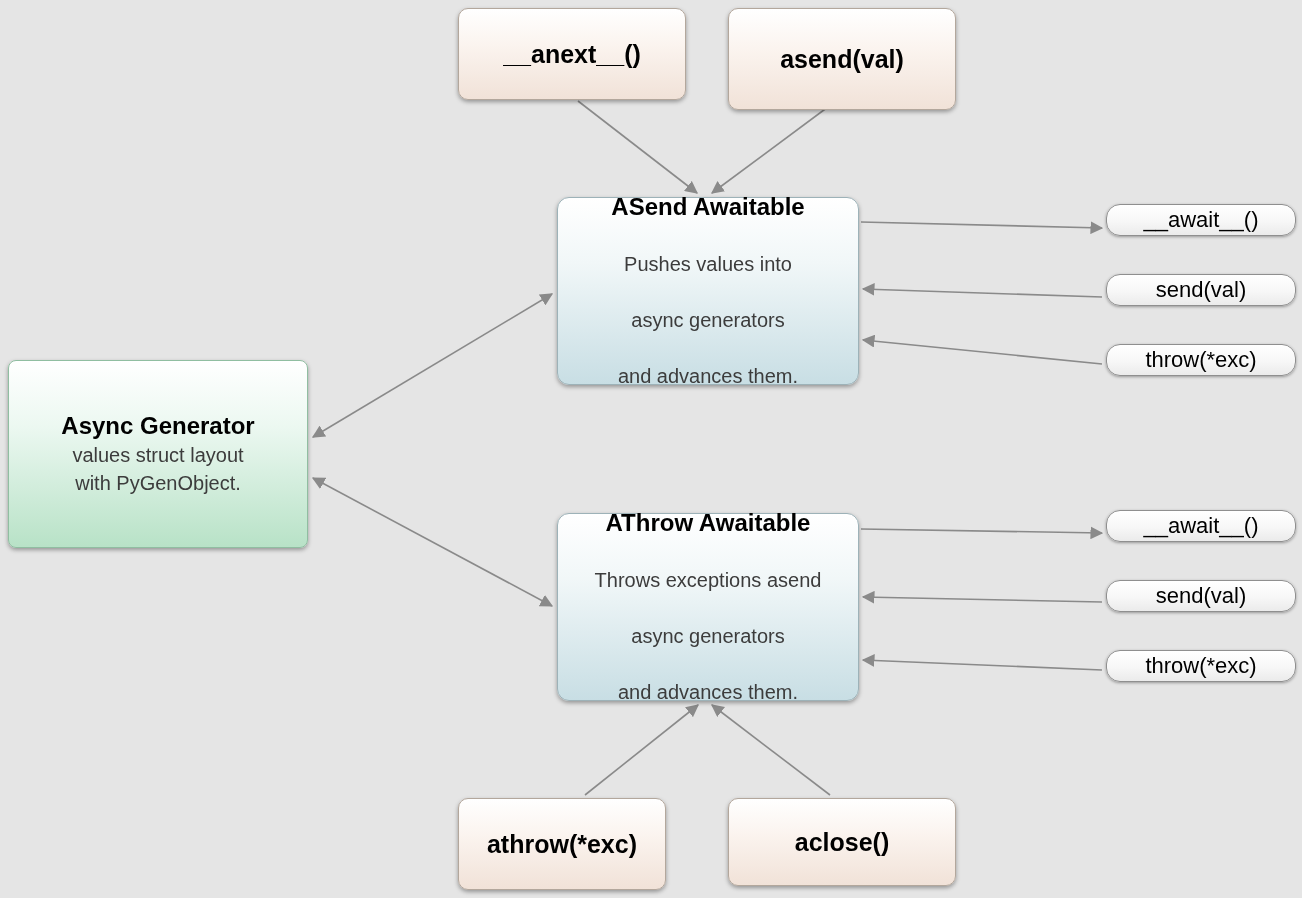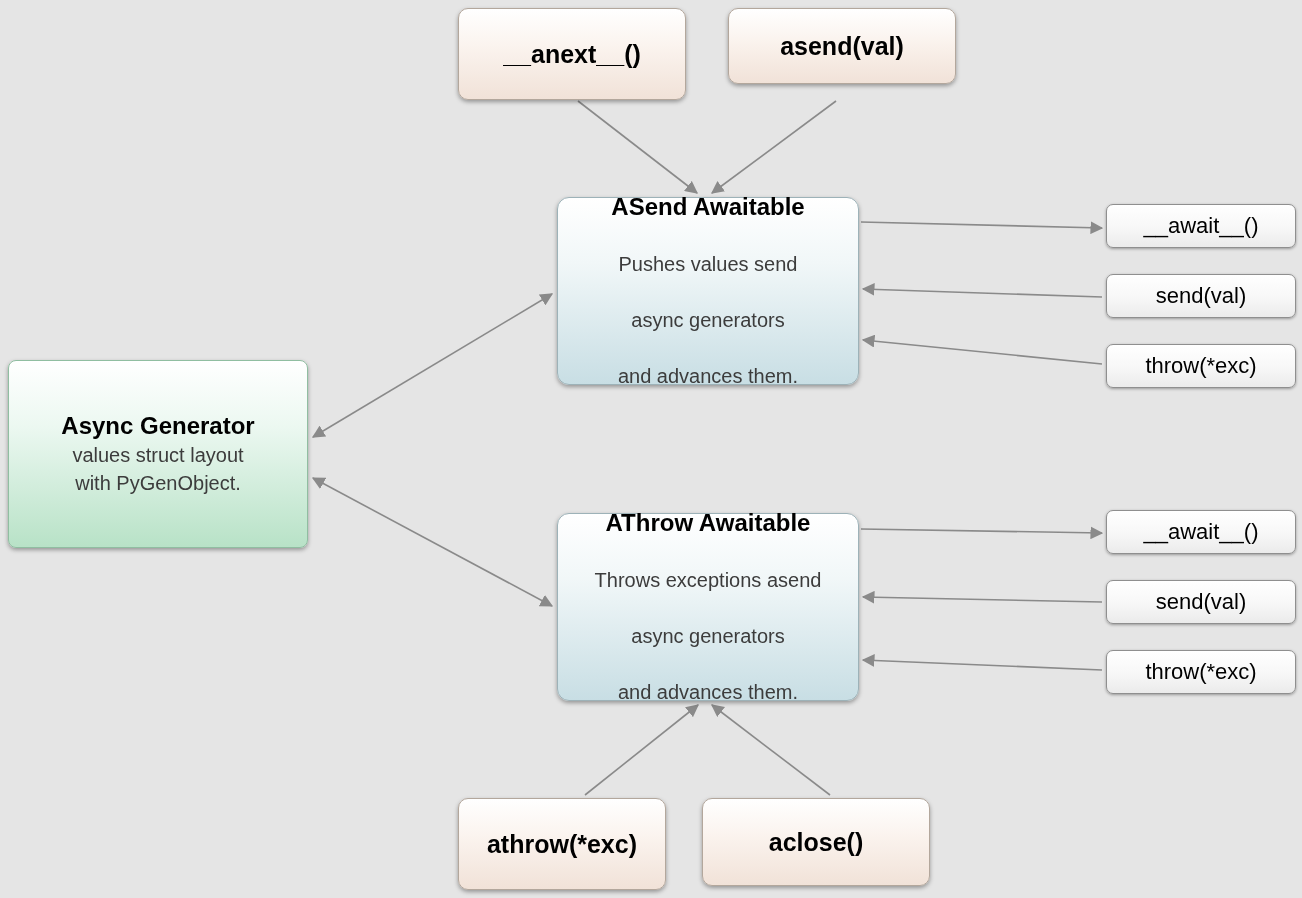--- a/index.html
+++ b/index.html
@@ -53,46 +53,46 @@
   .generator-box {
     background: linear-gradient(to bottom, #ffffff 0%, #ecf8f1 35%, #b8e2c7 100%);
     border: 1px solid #90bea1;
     border-radius: 8px;
     box-shadow: 0 2px 4px rgba(0,0,0,0.35);
   }
   
   .small-box {
     left: 1106px;
     width: 190px;
-    height: 44px;
+    height: 32px;
     background: linear-gradient(to bottom, #ffffff 0%, #f7f7f7 55%, #ebebeb 100%);
     border: 1px solid #8f8f8f;
-    border-radius: 7px;
+    border-radius: 14px;
     font-size: 22px;
     color: #000000;
     box-shadow: 0 1px 3px rgba(0,0,0,0.35);
   }
   .node-title {
     font-size: 24px;
     font-weight: bold;
     color: #000000;
     line-height: 30px;
   }
   .node-line {
     font-size: 20px;
     color: #3c3c3c;
     line-height: 28px;
   }
   #anext            { left: 458px; top: 8px;   width: 228px; height: 92px; }
-  #asend            { left: 728px; top: 8px;   width: 228px; height: 76px; }
+  #asend            { left: 728px; top: 8px;   width: 228px; height: 102px; }
   #asend-awaitable  { left: 557px; top: 197px; width: 302px; height: 188px; }
   #async-generator  { left: 8px;   top: 360px; width: 300px; height: 188px; }
   #athrow-awaitable { left: 557px; top: 513px; width: 302px; height: 188px; }
   #athrow           { left: 458px; top: 798px; width: 208px; height: 92px; text-align: center; }
-  #aclose           { left: 702px; top: 798px; width: 228px; height: 88px; }
+  #aclose           { left: 728px; top: 798px; width: 228px; height: 88px; }
   #m-await-1 { top: 204px; }
   #m-send-1  { top: 274px; }
   #m-throw-1 { top: 344px; }
   #m-await-2 { top: 510px; }
   #m-send-2  { top: 580px; }
   #m-throw-2 { top: 650px; }
   .edge {
     stroke: #8a8a8a;
     stroke-width: 1.6;
     fill: none;
@@ -129,21 +129,21 @@
 
   <div id="anext" class="box warm-box">
     <span>__anext__()</span>
   </div>
   <div id="asend" class="box warm-box">
     <span>asend(val)</span>
   </div>
 
   <div id="asend-awaitable" class="box awaitable-box">
     <div class="node-title">ASend Awaitable</div>
-    <div class="node-line">Pushes values send</div>
+    <div class="node-line">Pushes values into</div>
     <div class="node-line">async generators</div>
     <div class="node-line">and advances them.</div>
   </div>
 
   <div id="async-generator" class="box generator-box">
     <div class="node-title">Async Generator</div>
     <div class="node-line">values struct layout</div>
     <div class="node-line">with PyGenObject.</div>
   </div>
 

